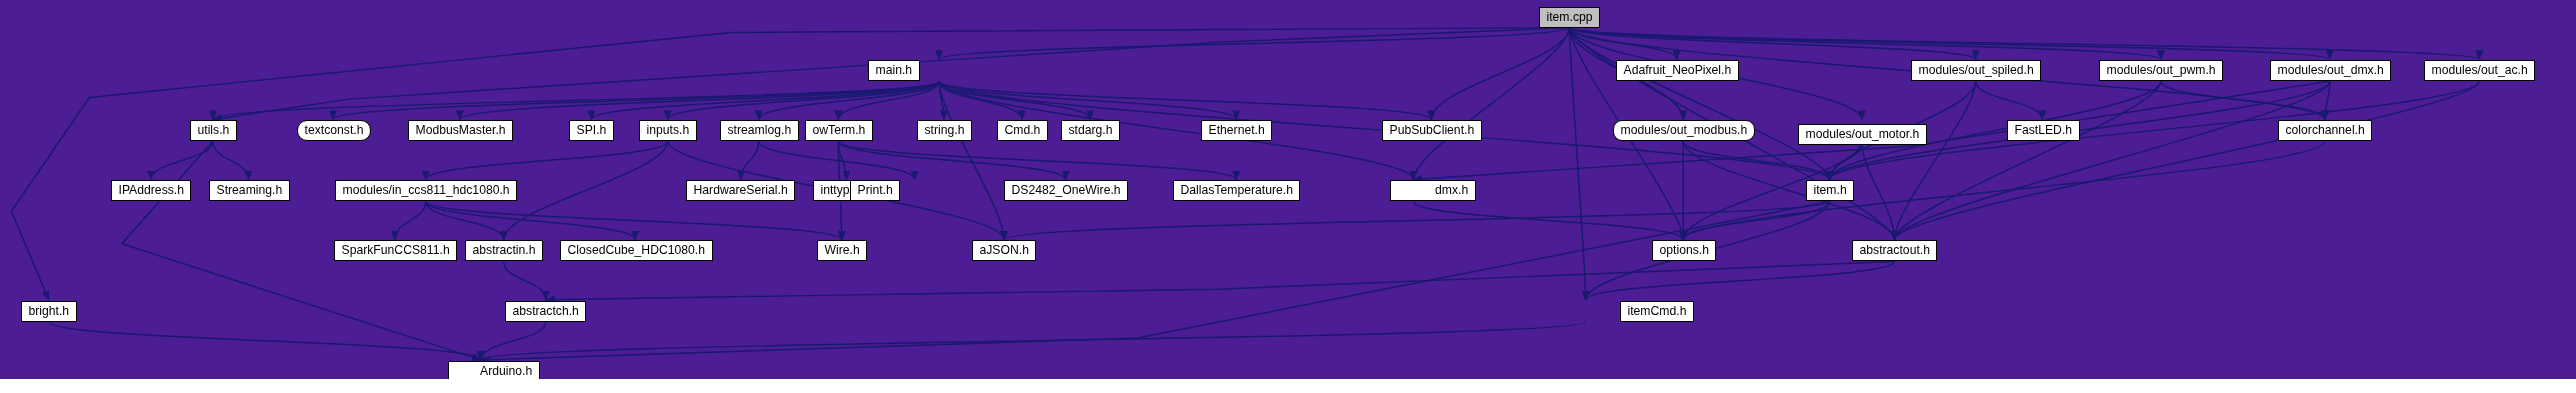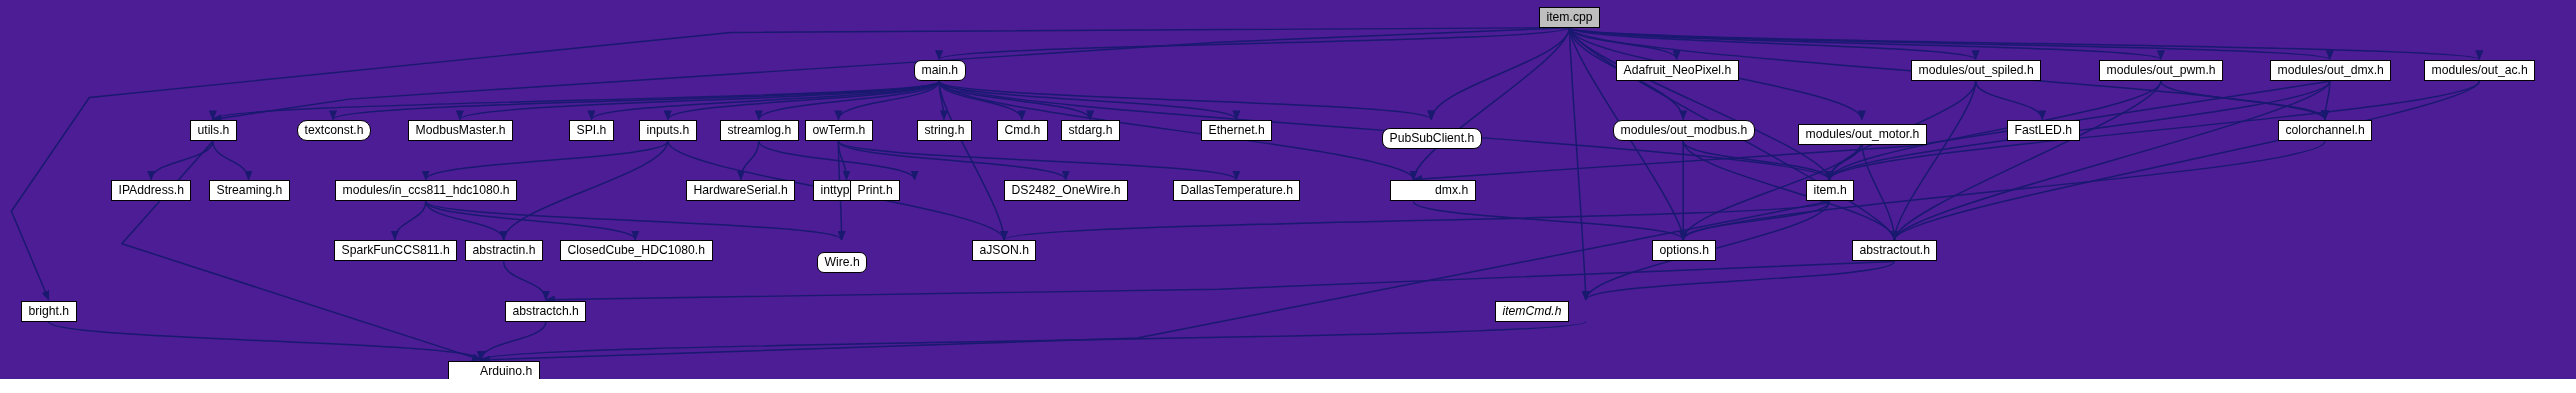--- a/index.html
+++ b/index.html
@@ -129,57 +129,57 @@
       <path d="M 1740 248 C 1740 271.5, 2072 271.5, 2072 295" fill="none" stroke="#191970" stroke-width="1.8" stroke-linejoin="round" marker-end="url(#arrowhead)"></path>
       <path d="M 620 322 C 620 345.5, 672 345.5, 672 369" fill="none" stroke="#191970" stroke-width="1.8" stroke-linejoin="round" marker-end="url(#arrowhead)"></path>
       <path d="M 2332 322 L 1500 356 L 672 369" fill="none" stroke="#191970" stroke-width="1.8" stroke-linejoin="round" marker-end="url(#arrowhead)"></path>
       <path d="M 2332 322 C 2332 345.5, 1952 345.5, 1952 369" fill="none" stroke="#191970" stroke-width="1.8" stroke-linejoin="round" marker-end="url(#arrowhead)"></path>
       <path d="M 672 396 C 672 419.5, 592 419.5, 592 443" fill="none" stroke="#191970" stroke-width="1.8" stroke-linejoin="round" marker-end="url(#arrowhead)"></path>
       <path d="M 60 396 C 60 419.5, 592 419.5, 592 443" fill="none" stroke="#191970" stroke-width="1.8" stroke-linejoin="round" marker-end="url(#arrowhead)"></path>
       <path d="M 1952 396 C 1952 419.5, 592 419.5, 592 443" fill="none" stroke="#191970" stroke-width="1.8" stroke-linejoin="round" marker-end="url(#arrowhead)"></path>
     </svg>
 
 <div class="node highlight link" style="left: 1539px; top: 6.5px;">item.cpp</div>
-    <div class="node link" style="left: 914px; top: 60px; border-radius: 7px;">main.h</div>
+    <div class="node link" style="left: 868px; top: 60px;">main.h</div>
     <div class="node" style="left: 1616px; top: 60px;">Adafruit_NeoPixel.h</div>
     <div class="node link" style="left: 1911px; top: 60px;">modules/out_spiled.h</div>
     <div class="node link" style="left: 2099px; top: 60px;">modules/out_pwm.h</div>
     <div class="node link" style="left: 2270px; top: 60px;">modules/out_dmx.h</div>
     <div class="node link" style="left: 2424px; top: 60px;">modules/out_ac.h</div>
     <div class="node link" style="left: 190px; top: 120px;">utils.h</div>
     <div class="node link" style="left: 297px; top: 120px; border-radius: 10px;">textconst.h</div>
     <div class="node" style="left: 408px; top: 120px; text-align: center;">ModbusMaster.h</div>
     <div class="node" style="left: 569px; top: 120px;">SPI.h</div>
     <div class="node link" style="left: 639px; top: 120px;">inputs.h</div>
     <div class="node link" style="left: 720px; top: 120px;">streamlog.h</div>
     <div class="node link" style="left: 805px; top: 120px;">owTerm.h</div>
     <div class="node" style="left: 917px; top: 120px;">string.h</div>
     <div class="node" style="left: 997px; top: 120px;">Cmd.h</div>
     <div class="node" style="left: 1061px; top: 120px;">stdarg.h</div>
     <div class="node" style="left: 1201px; top: 120px;">Ethernet.h</div>
-    <div class="node" style="left: 1382px; top: 128px; border-radius: 8px;">PubSubClient.h</div>
+    <div class="node" style="left: 1382px; top: 120px;">PubSubClient.h</div>
     <div class="node link" style="left: 1613px; top: 120px; border-radius: 9px;">modules/out_modbus.h</div>
     <div class="node link" style="left: 1798px; top: 124px;">modules/out_motor.h</div>
     <div class="node" style="left: 2007px; top: 120px;">FastLED.h</div>
     <div class="node link" style="left: 2278px; top: 120px;">colorchannel.h</div>
     <div class="node" style="left: 111px; top: 180px;">IPAddress.h</div>
     <div class="node" style="left: 209px; top: 180px;">Streaming.h</div>
     <div class="node link" style="left: 335px; top: 180px;">modules/in_ccs811_hdc1080.h</div>
     <div class="node" style="left: 686px; top: 180px;">HardwareSerial.h</div>
     <div class="node" style="left: 813px; top: 180px;">inttypes.h</div>
     <div class="node" style="left: 850px; top: 180px;">Print.h</div>
     <div class="node" style="left: 1004px; top: 180px;">DS2482_OneWire.h</div>
     <div class="node" style="left: 1173px; top: 180px;">DallasTemperature.h</div>
     <div class="node link" style="left: 1390px; top: 180px; padding-left: 44px;">dmx.h</div>
     <div class="node link" style="left: 1806px; top: 180px;">item.h</div>
     <div class="node" style="left: 334px; top: 240px;">SparkFunCCS811.h</div>
     <div class="node link" style="left: 465px; top: 240px;">abstractin.h</div>
     <div class="node" style="left: 560px; top: 240px;">ClosedCube_HDC1080.h</div>
-    <div class="node" style="left: 817px; top: 252px; border-radius: 7px;">Wire.h</div>
+    <div class="node" style="left: 817px; top: 240px;">Wire.h</div>
     <div class="node" style="left: 972px; top: 240px;">aJSON.h</div>
     <div class="node link" style="left: 1652px; top: 240px;">options.h</div>
     <div class="node link" style="left: 1852px; top: 240px;">abstractout.h</div>
     <div class="node link" style="left: 21px; top: 301px;">bright.h</div>
     <div class="node link" style="left: 505px; top: 301px;">abstractch.h</div>
-    <div class="node link" style="left: 1495px; top: 301px; font-style: italic;">itemCmd.h</div>
+    <div class="node link" style="left: 1620px; top: 301px;">itemCmd.h</div>
     <div class="node" style="left: 448px; top: 361px; padding-left: 31px;">Arduino.h</div>
   </div>
 
 
 </body></html>

